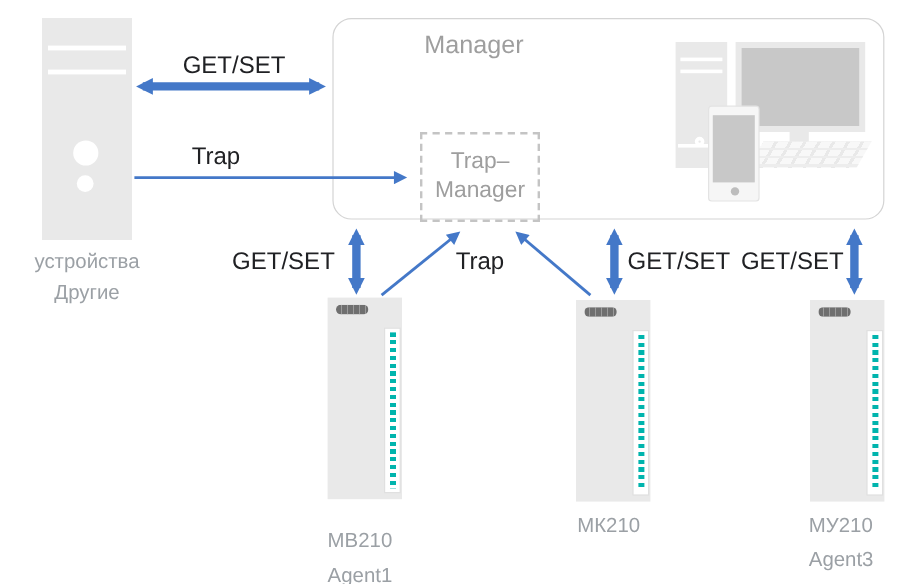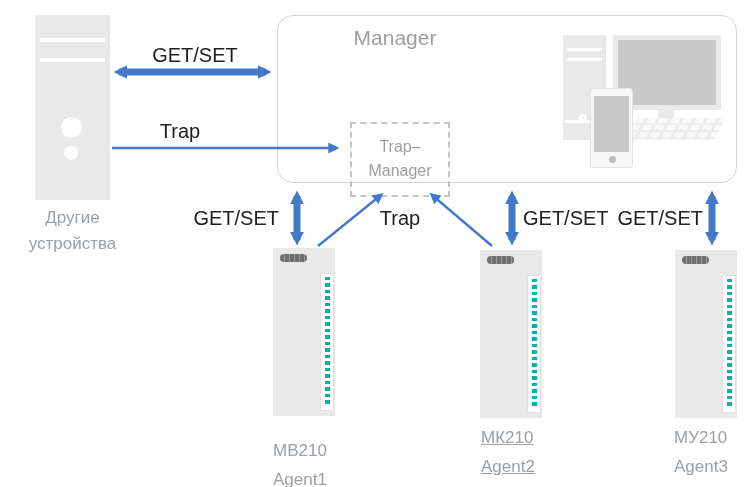--- a/index.html
+++ b/index.html
@@ -22,21 +22,21 @@
   .tower .bar.b2{top:43px}
   .tower .circ-big{position:absolute;left:26px;top:102px;width:21px;height:21px;border-radius:50%;background:#fff;}
   .tower .circ-small{position:absolute;left:29px;top:131px;width:14px;height:14px;border-radius:50%;background:#fff;}
 
   .gray-label{position:absolute;color:var(--text-gray);font-size:17px;line-height:26px;}
   .other-label{left:10px;top:205px;width:125px;text-align:center;}
 
   
   .manager-box{position:absolute;left:277px;top:15px;width:460px;height:168px;border:1.5px solid var(--line-gray);border-radius:16px;background:#fff;}
   .manager-title{position:absolute;left:345px;top:26px;width:100px;text-align:center;color:#9e9e9e;font-size:21px;}
-  .trap-receiver{position:absolute;left:350px;top:122px;width:100px;height:75px;border:2px dashed #c4c4c4;color:#9e9e9e;font-size:16px;line-height:24px;text-align:center;padding-top:11px;}
+  .trap-receiver{position:absolute;left:350px;top:110px;width:100px;height:75px;border:2px dashed #c4c4c4;color:#9e9e9e;font-size:19px;line-height:24px;text-align:center;padding-top:11px;}
 
   
   .workstation{position:absolute;left:560px;top:30px;width:180px;height:145px;}
   .ws-tower{position:absolute;left:3px;top:5px;width:43px;height:105px;background:var(--icon-gray);}
   .ws-tower .bar{position:absolute;left:4px;width:35px;height:3px;background:#fff;}
   .ws-tower .bar.b1{top:13px}
   .ws-tower .bar.b2{top:23px}
   .ws-tower .slider{position:absolute;left:2px;top:85px;width:39px;height:3px;background:#fff;}
   .ws-tower .knob{position:absolute;left:16px;top:79px;width:8px;height:8px;border:3px solid #fff;border-radius:50%;background:var(--icon-gray);}
   .monitor{position:absolute;left:53px;top:5px;width:108px;height:75px;background:var(--icon-gray);}
@@ -78,22 +78,22 @@
 
 <div class="canvas">
 
   <div class="tower">
     <div class="bar b1"></div>
     <div class="bar b2"></div>
     <div class="circ-big"></div>
     <div class="circ-small"></div>
   </div>
   <div class="gray-label other-label">
+    <div>устройства</div>
     <div>Другие</div>
-    <div>устройства</div>
   </div>
 
   <div class="manager-box"></div>
   <div class="manager-title">Manager</div>
   <div class="trap-receiver">
     <div>Trap–</div>
     <div>Manager</div>
   </div>
 
   <div class="workstation">
@@ -130,23 +130,22 @@
     <div class="badge"></div>
     <div class="strip">
       <div class="leds"></div>
     </div>
   </div>
 
   <div class="agent-label" style="left:273px;top:436px;">
     <div>МВ210</div>
     <div>Agent1</div>
   </div>
-  <div class="agent-label" style="left:481px;top:423px;text-decoration:underline;">
+  <div class="agent-label" style="left:481px;top:423px;">
     <div>МК210</div>
-    <div>Agent2</div>
   </div>
   <div class="agent-label" style="left:674px;top:423px;">
     <div>МУ210</div>
     <div>Agent3</div>
   </div>
 
   <svg class="arrows" width="755" height="487" viewBox="0 0 755 487">
     <defs>
       <marker id="mthick" viewBox="0 0 10 10" refX="6" refY="5" markerWidth="2" markerHeight="2" orient="auto-start-reverse">
         <path d="M0,0 L10,5 L0,10 Z"></path>

